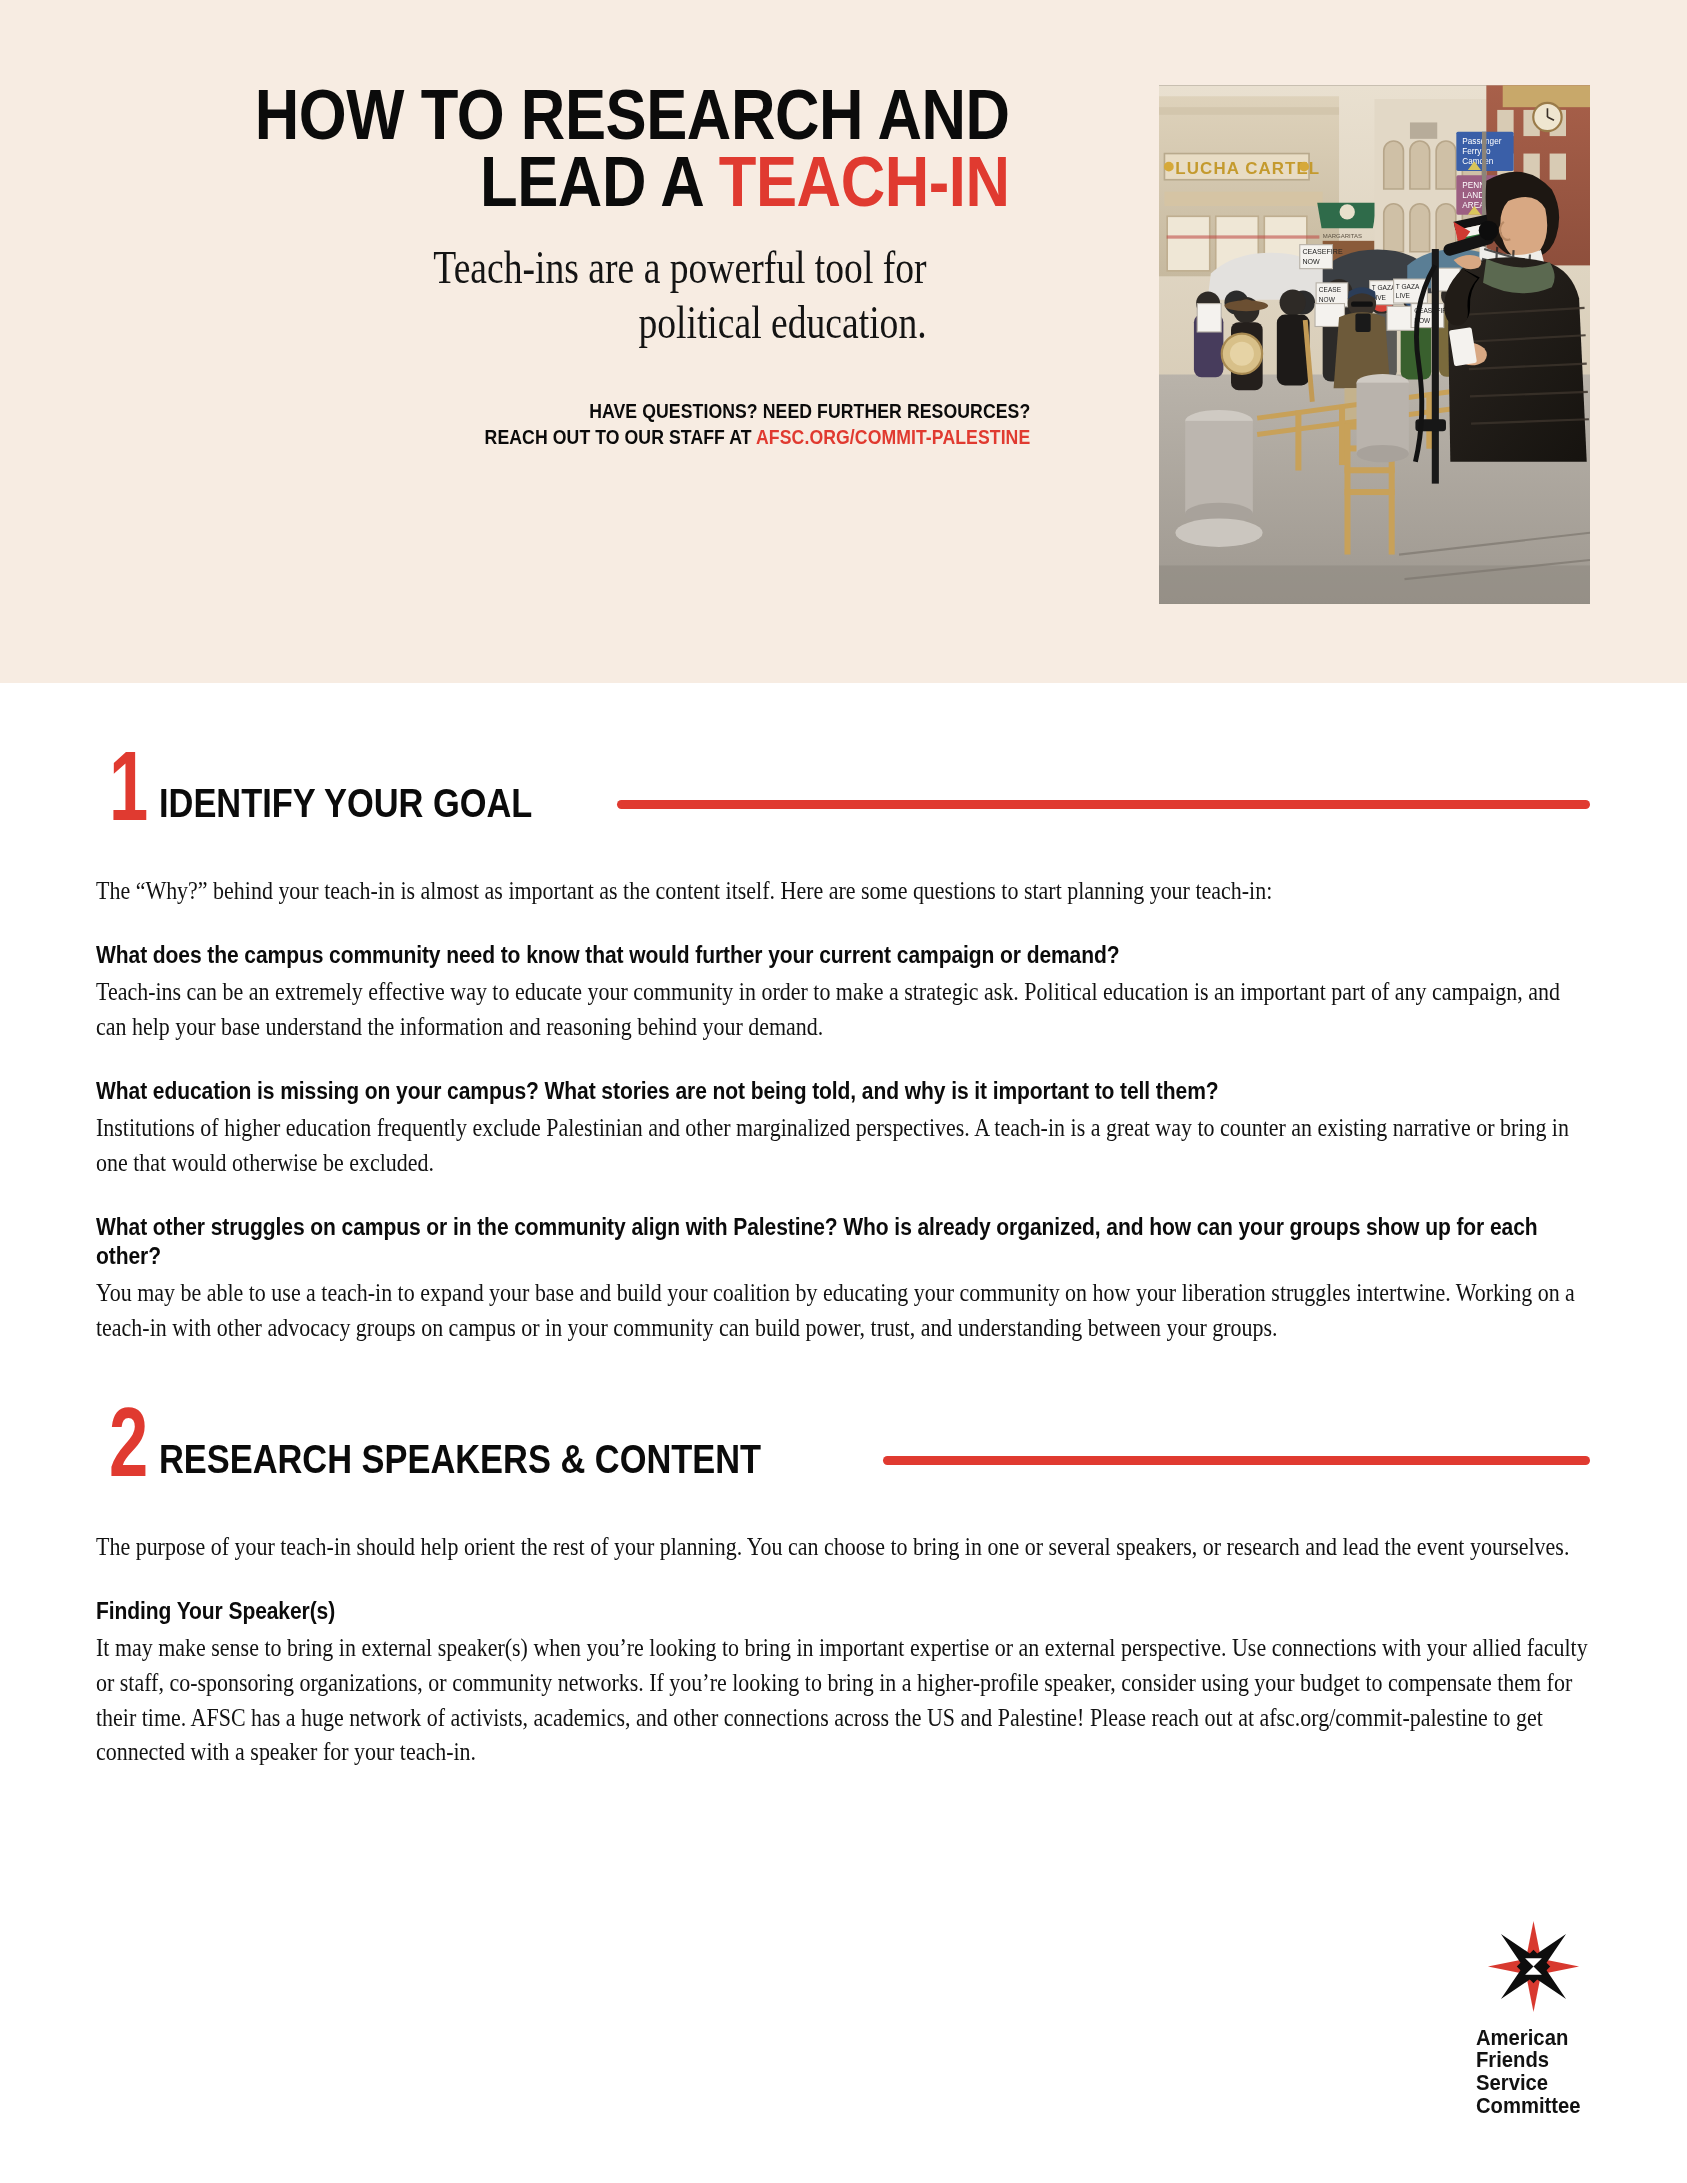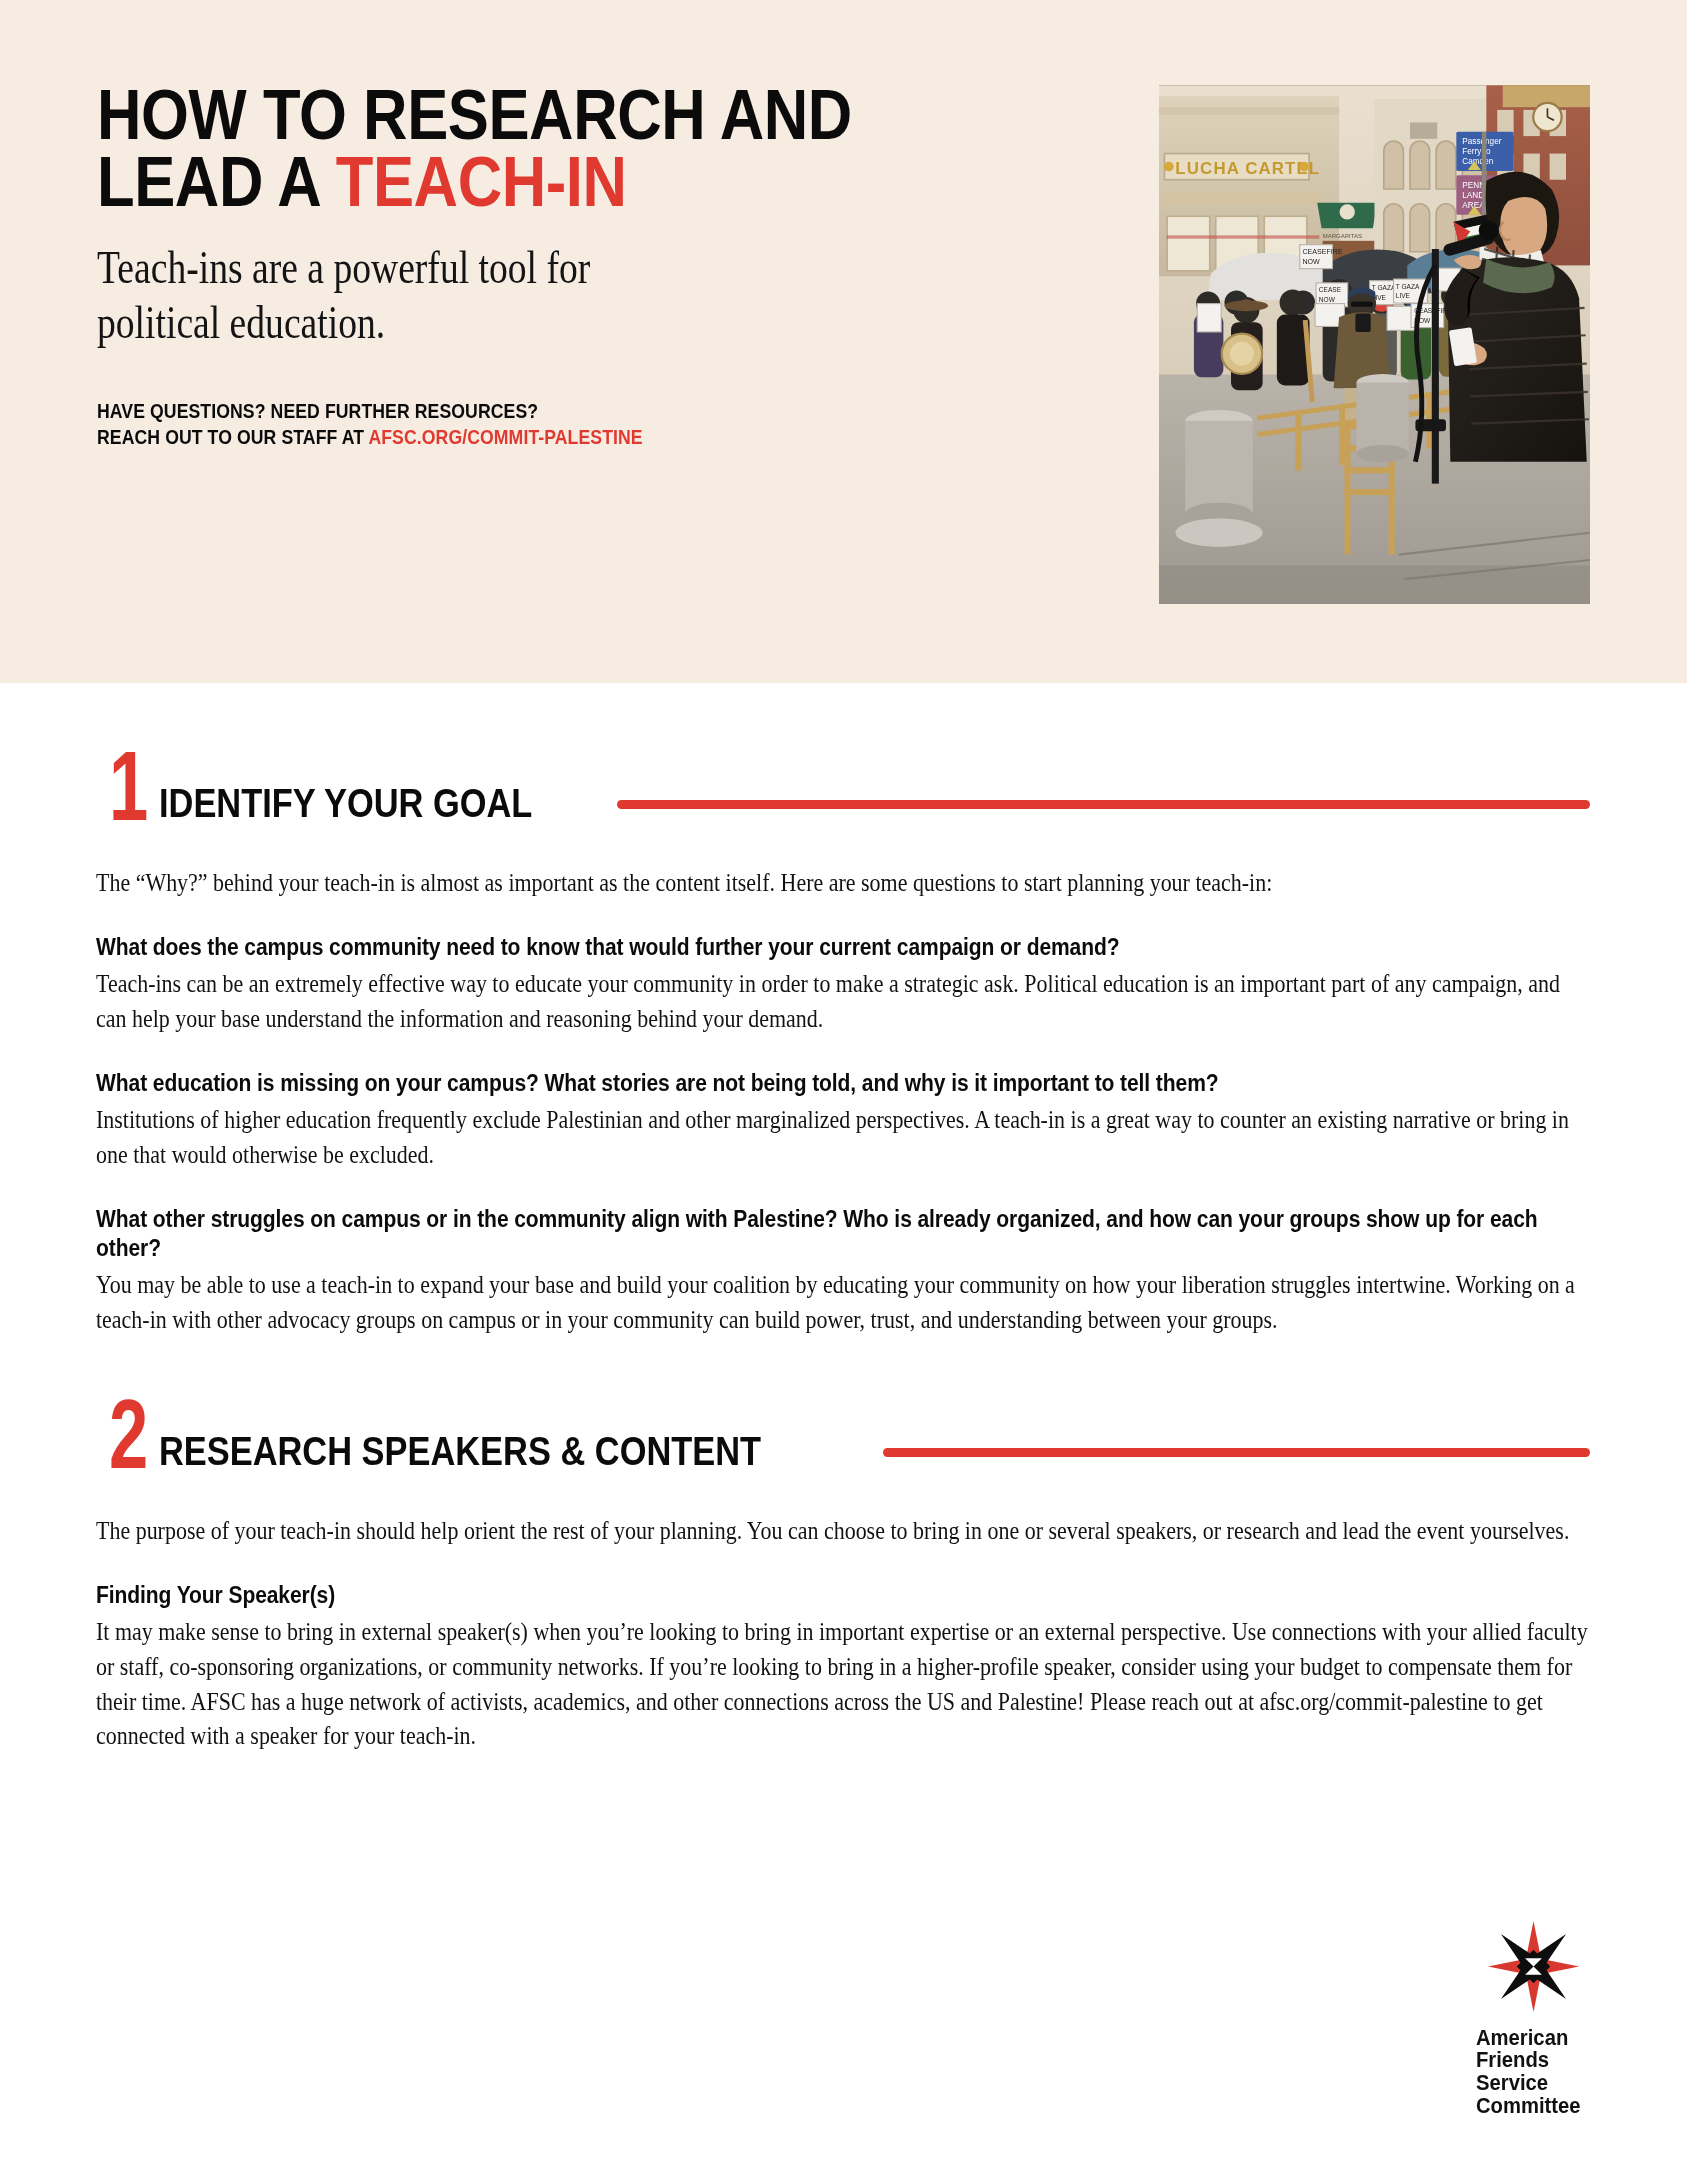--- a/index.html
+++ b/index.html
@@ -22,20 +22,21 @@
     width: 1687px;
     height: 683px;
     background: #f7ece2;
   }
 
   .header-inner {
     position: absolute;
     left: 97px;
     top: 82px;
     width: 1037px;
+    text-align: right;
   }
 
   .main-title {
     font-family: "Liberation Sans Narrow", "Liberation Sans", sans-serif;
     font-weight: 700;
     font-size: 70px;
     line-height: 0.95;
     letter-spacing: -0.5px;
     color: #0b0b0b;
     margin: 0;
@@ -130,20 +131,21 @@
     border-radius: 4.4px;
     margin-left: 24px;
     margin-bottom: 16.4px;
     margin-right: 97px;
     min-width: 22px;
   }
 
   .body-wrap {
     padding-left: 96px;
     padding-right: 98px;
+    margin-top: 8px;
   }
 
   p.body {
     font-family: "Liberation Serif", serif;
     font-size: 26px;
     line-height: 1.34;
     color: #121212;
     margin: 0;
     transform: scaleX(0.845);
     transform-origin: left top;

